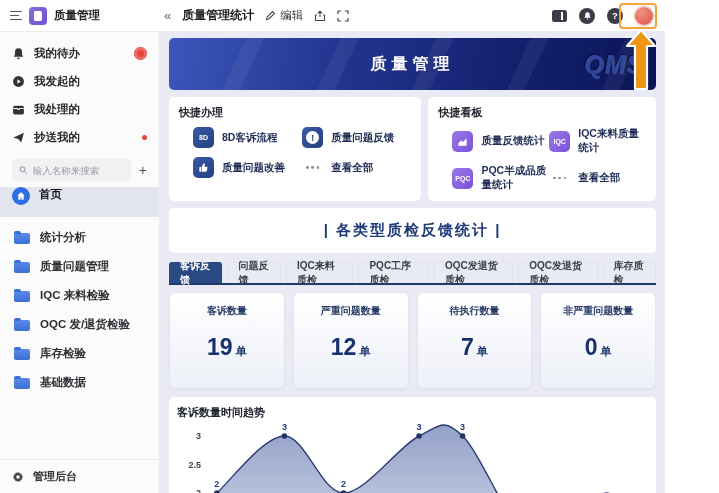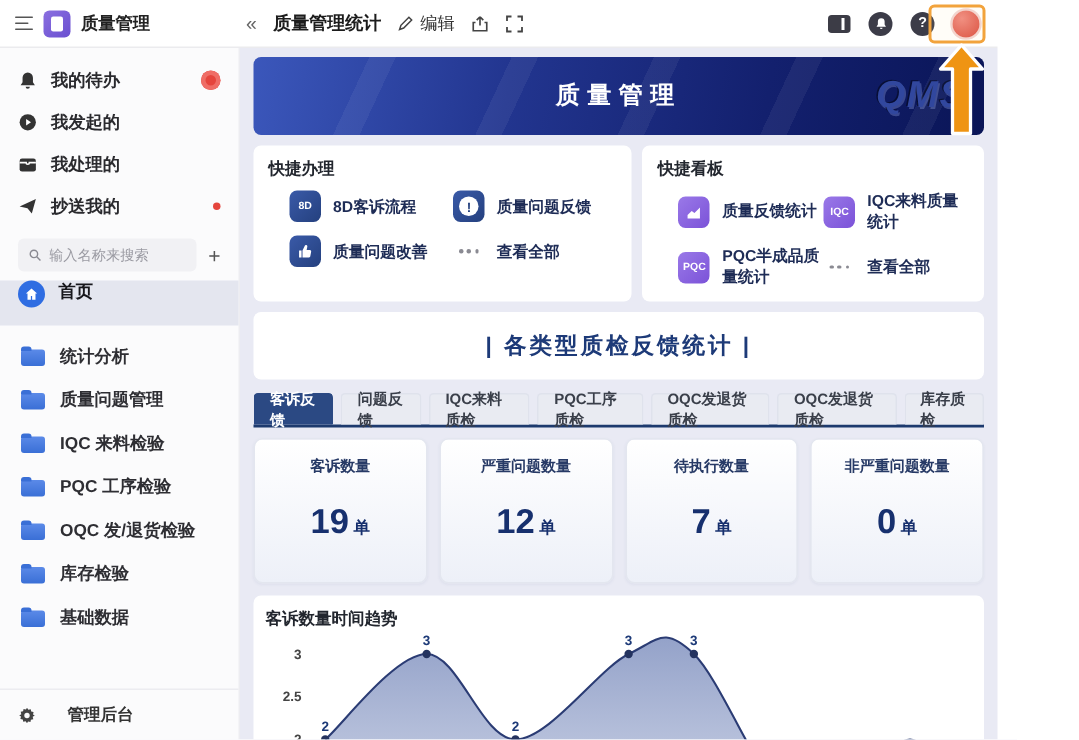--- a/index.html
+++ b/index.html
@@ -39,21 +39,21 @@
   .search-row { display:flex; align-items:center; gap:8px; padding:8px 12px 6px 12px; }
   .search-box { flex:1; display:flex; align-items:center; gap:5px; background:#f1f1f4; border-radius:4px; height:22px; padding:0 7px; }
   .search-box input { border:0; outline:0; background:transparent; width:100%; font-size:9.5px; color:#333; }
   .search-box input::placeholder { color:#9a9aa2; }
   .plus-btn { color:#555; font-size:14px; line-height:1; cursor:pointer; }
   .home-row { height:30px; display:flex; align-items:flex-start; gap:9px; padding:0 12px; background:#e4e6ef; font-size:11.5px; font-weight:bold; color:#17171c; cursor:pointer; }
   .home-ic { width:18px; height:18px; border-radius:50%; background:#2f6de2; display:flex; align-items:center; justify-content:center; }
   .folder-item { height:29px; display:flex; align-items:center; gap:10px; padding:0 14px; font-size:11.5px; font-weight:bold; color:#2e2e33; cursor:pointer; }
   .folder { width:16px; height:11px; background:linear-gradient(#5b8ae8,#3a6fd6); border-radius:1.5px 2px 2px 2px; position:relative; margin-top:2px; flex-shrink:0; }
   .folder::before { content:""; position:absolute; top:-2.5px; left:0; width:7px; height:3px; background:#3a6fd6; border-radius:2px 2px 0 0; }
-  .side-footer { margin-top:auto; height:34px; border-top:1px solid #ececf0; display:flex; align-items:center; gap:21px; padding:0 12px; font-size:11px; font-weight:bold; color:#333; cursor:pointer; }
+  .side-footer { margin-top:auto; height:34px; border-top:1px solid #ececf0; display:flex; align-items:center; gap:9px; padding:0 12px; font-size:11px; font-weight:bold; color:#333; cursor:pointer; }
 
   
   .main { flex:1; background:#e9eaf4; padding:6px 9px 0 9px; display:flex; flex-direction:column; min-width:0; }
   .banner { height:52px; border-radius:5px; position:relative; overflow:hidden; flex-shrink:0;
     background:linear-gradient(100deg,#3b57bb 0%,#22358f 35%,#13206e 70%,#0a1557 100%); }
   .banner::before { content:""; position:absolute; inset:0;
     background:repeating-linear-gradient(115deg, transparent 0 70px, rgba(255,255,255,.055) 70px 86px); }
   .banner-title { position:absolute; left:0; right:0; top:50%; transform:translateY(-50%); text-align:center; color:#fff; font-size:16px; font-weight:bold; letter-spacing:5px; }
   .banner-mark { position:absolute; right:12px; top:50%; transform:translateY(-50%); font-size:25px; font-weight:900; font-style:italic; letter-spacing:1px; color:#31479e; text-shadow:-1px -1px 0 rgba(0,0,0,.45), 1px 1px 0 rgba(140,160,230,.35); }
 
@@ -204,24 +204,20 @@
           <span class="folder"></span>
           <span>统计分析</span>
         </div>
       <div class="folder-item">
           <span class="folder"></span>
           <span>质量问题管理</span>
         </div>
       <div class="folder-item">
           <span class="folder"></span>
           <span>IQC 来料检验</span>
-        </div>
-      <div class="folder-item">
-          <span class="folder"></span>
-          <span>PQC 工序检验</span>
         </div>
       <div class="folder-item">
           <span class="folder"></span>
           <span>OQC 发/退货检验</span>
         </div>
       <div class="folder-item">
           <span class="folder"></span>
           <span>库存检验</span>
         </div>
       <div class="folder-item">

